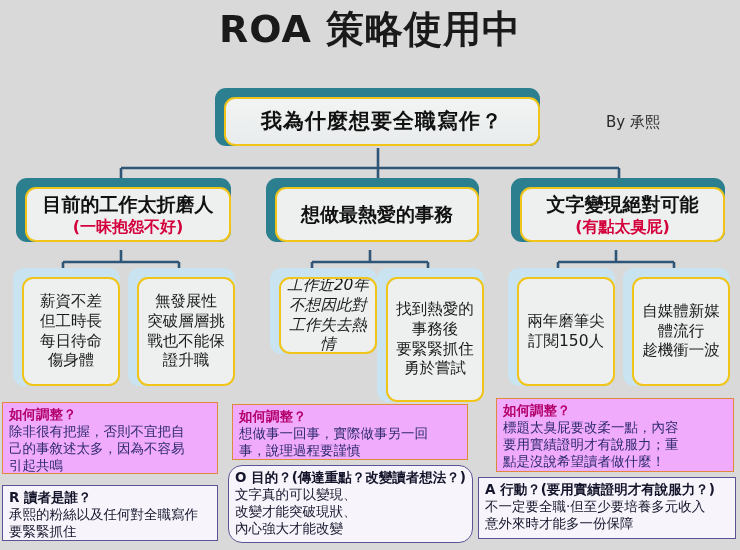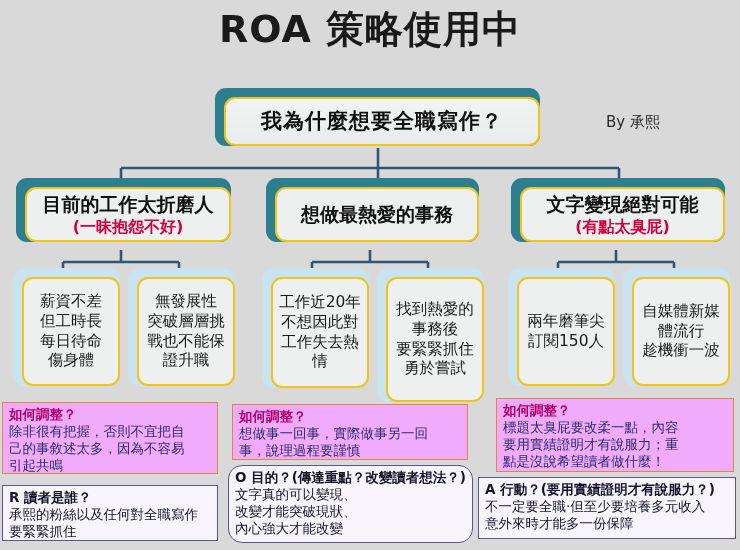--- a/index.html
+++ b/index.html
@@ -202,21 +202,21 @@
   <div class="node blue leaf" style="left:128px; top:268px; width:107px; height:118px;">
     <div class="shadow"></div>
     <div class="face">
       <div class="txt" style="white-space: pre-line;">無發展性
 突破層層挑
 戰也不能保
 證升職</div>
     </div>
   </div>
 
-  <div class="node blue leaf" style="left:262px; top:268px; width:107px; height:120px;">
+  <div class="node blue leaf" style="left:270px; top:268px; width:107px; height:86px;font-style:italic;">
     <div class="shadow"></div>
     <div class="face">
       <div class="txt" style="white-space: pre-line;">工作近20年
 不想因此對
 工作失去熱
 情</div>
     </div>
   </div>
 
   <div class="node blue leaf" style="left:377px; top:268px; width:107px; height:134px;border-radius:30px;">

